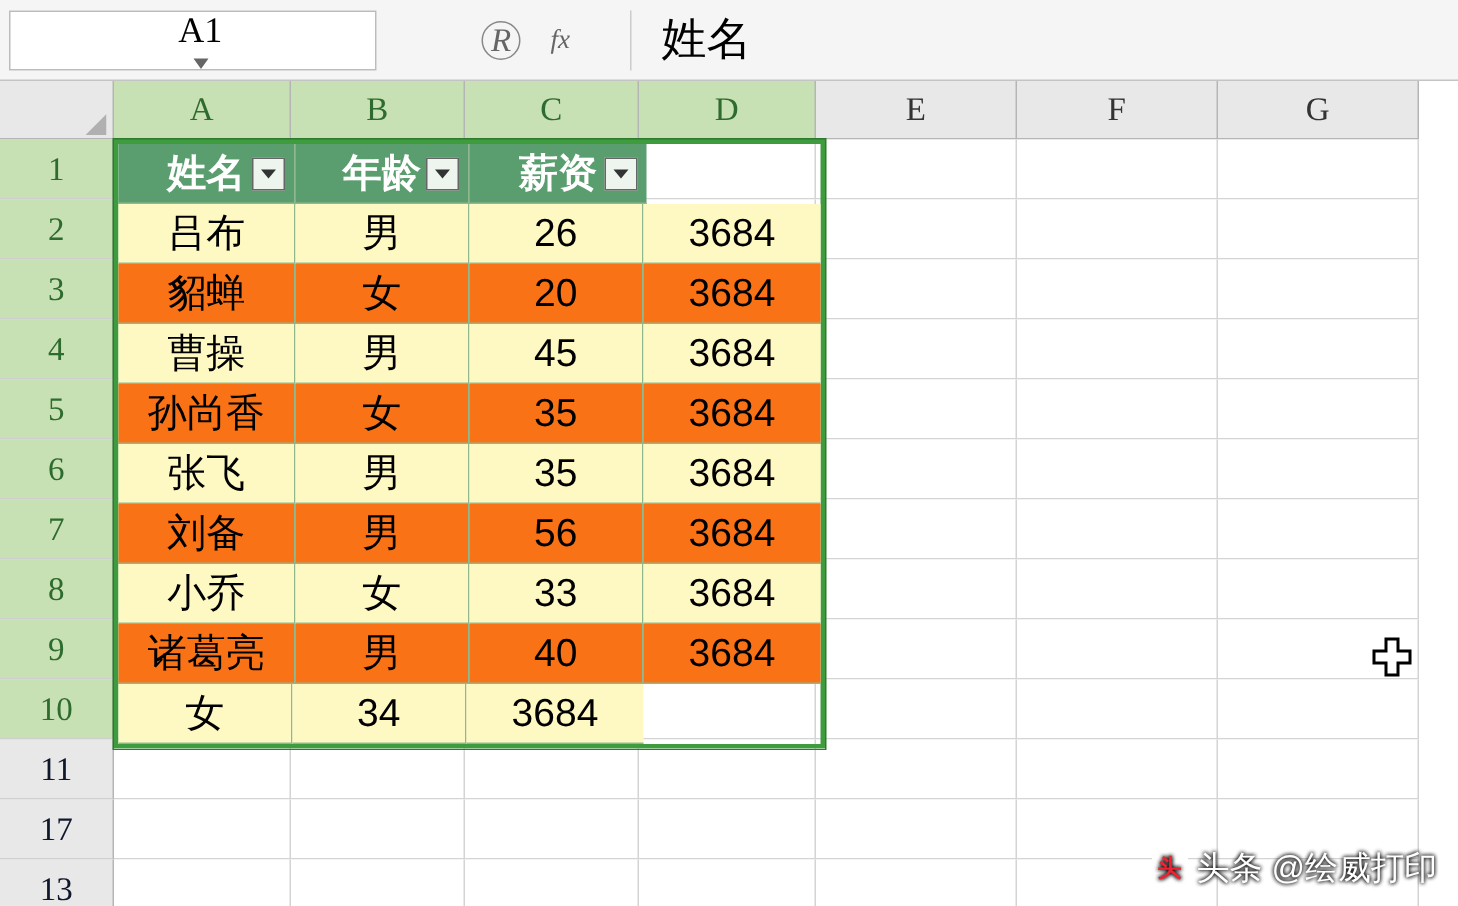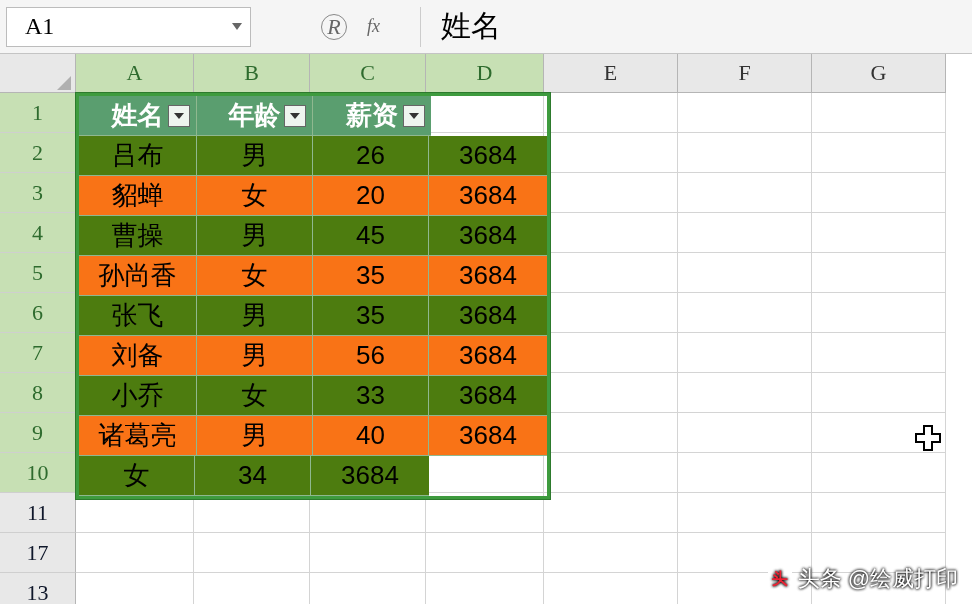--- a/index.html
+++ b/index.html
@@ -26,20 +26,21 @@
     width: 245px;
     height: 40px;
     background: #fff;
     border: 1px solid #bcbcbc;
     display: flex;
     align-items: center;
     justify-content: space-between;
     padding: 0 8px 0 18px;
     font-size: 24px;
     font-family: "Times New Roman", serif;
+    flex-direction: column;
   }
   .name-box-dd {
     width: 0; height: 0;
     border-left: 5px solid transparent;
     border-right: 5px solid transparent;
     border-top: 7px solid #666;
   }
   .fx-area {
     display: flex;
     align-items: center;
@@ -167,21 +168,21 @@
     position: absolute;
     right: 6px;
   }
   .filter-btn::after {
     content: "";
     width: 0; height: 0;
     border-left: 5px solid transparent;
     border-right: 5px solid transparent;
     border-top: 6px solid #333;
   }
-  .tband0 .tcell { background: #4d7c0f; }
+  .tband0 .tcell { background: #fef9c3; }
   .tband1 .tcell { background: #f97316; }
 
   
   .wA { width: 118px; }
   .wB { width: 116px; }
   .wC { width: 116px; }
   .wD { width: 118px; }
   .wE, .wF, .wG { width: 134px; }
 
   

